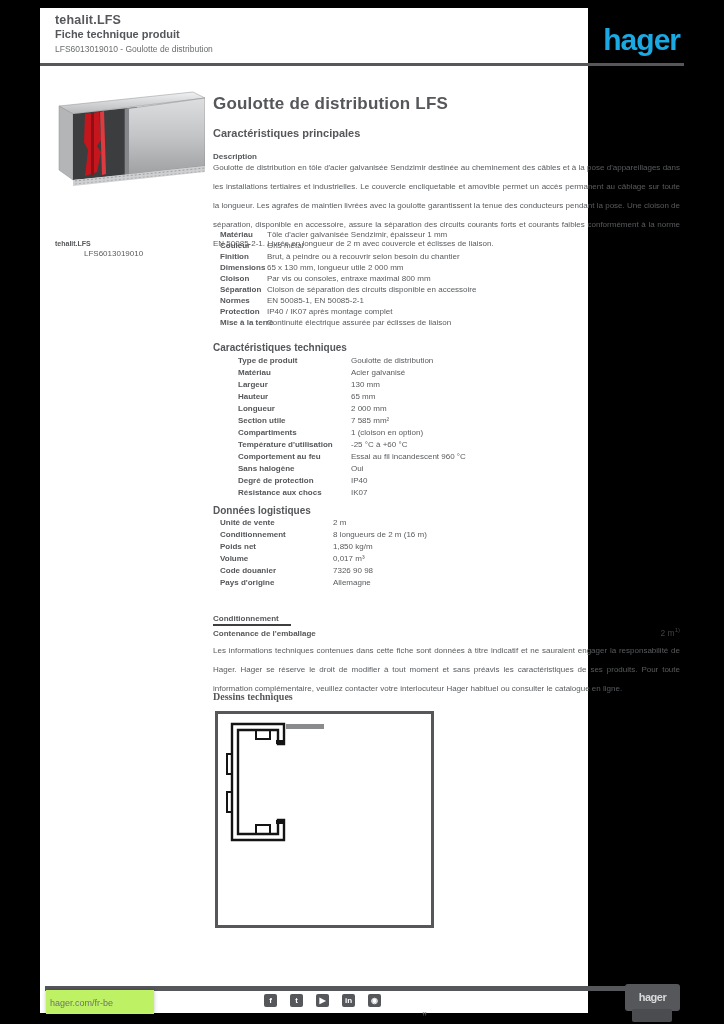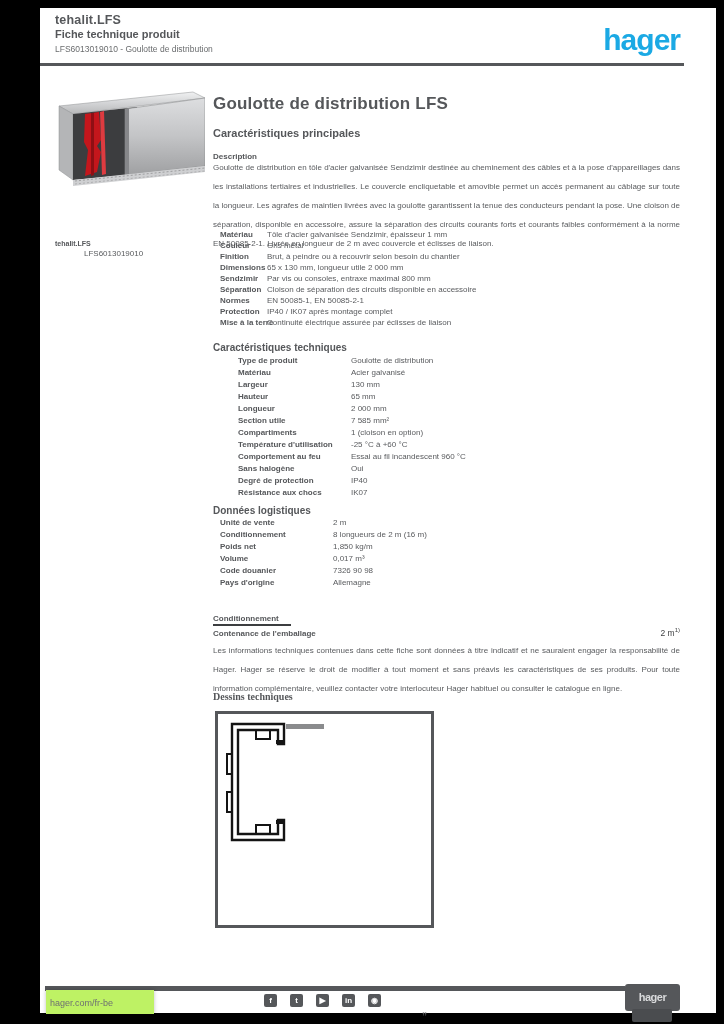--- a/index.html
+++ b/index.html
@@ -1,21 +1,21 @@
 <!DOCTYPE html>
 <html><head>
 <meta charset="utf-8">
 <style>
   html,body{margin:0;padding:0;}
   body{
     width:724px;height:1024px;position:relative;background:#000;
     font-family:"Liberation Sans",sans-serif;color:#55575a;overflow:hidden;
   }
   .ab{position:absolute;}
-  .page{position:absolute;left:40px;top:8px;width:676px;height:1005px;background:#ffffff;}
+  .page{position:absolute;left:40px;top:8px;width:548px;height:1005px;background:#ffffff;}
 
   
   .hdr-l1{left:15px;top:5px;font-size:12.5px;font-weight:bold;letter-spacing:.2px;}
   .hdr-l2{left:15px;top:20px;font-size:11px;font-weight:bold;}
   .hdr-l3{left:15px;top:36px;font-size:8.5px;color:#6a6c6e;}
   .logo{left:548px;top:12px;width:92px;height:40px;text-align:right;
         font-size:30px;font-weight:bold;letter-spacing:-1px;line-height:40px;}
   .hdr-rule{left:0;top:55px;width:644px;height:2.5px;background:#55575a;}
 
   
@@ -130,21 +130,21 @@
     </div>
       <div class="row">
       <span class="lbl">Finition</span>
       <span class="val">Brut, à peindre ou à recouvrir selon besoin du chantier</span>
     </div>
       <div class="row">
       <span class="lbl">Dimensions</span>
       <span class="val">65 x 130 mm, longueur utile 2 000 mm</span>
     </div>
       <div class="row">
-      <span class="lbl">Sendzimir</span>
+      <span class="lbl">Cloison</span>
       <span class="val">Par vis ou consoles, entraxe maximal 800 mm</span>
     </div>
       <div class="row">
       <span class="lbl">Séparation</span>
       <span class="val">Cloison de séparation des circuits disponible en accessoire</span>
     </div>
       <div class="row">
       <span class="lbl">Normes</span>
       <span class="val">EN 50085-1, EN 50085-2-1</span>
     </div>

